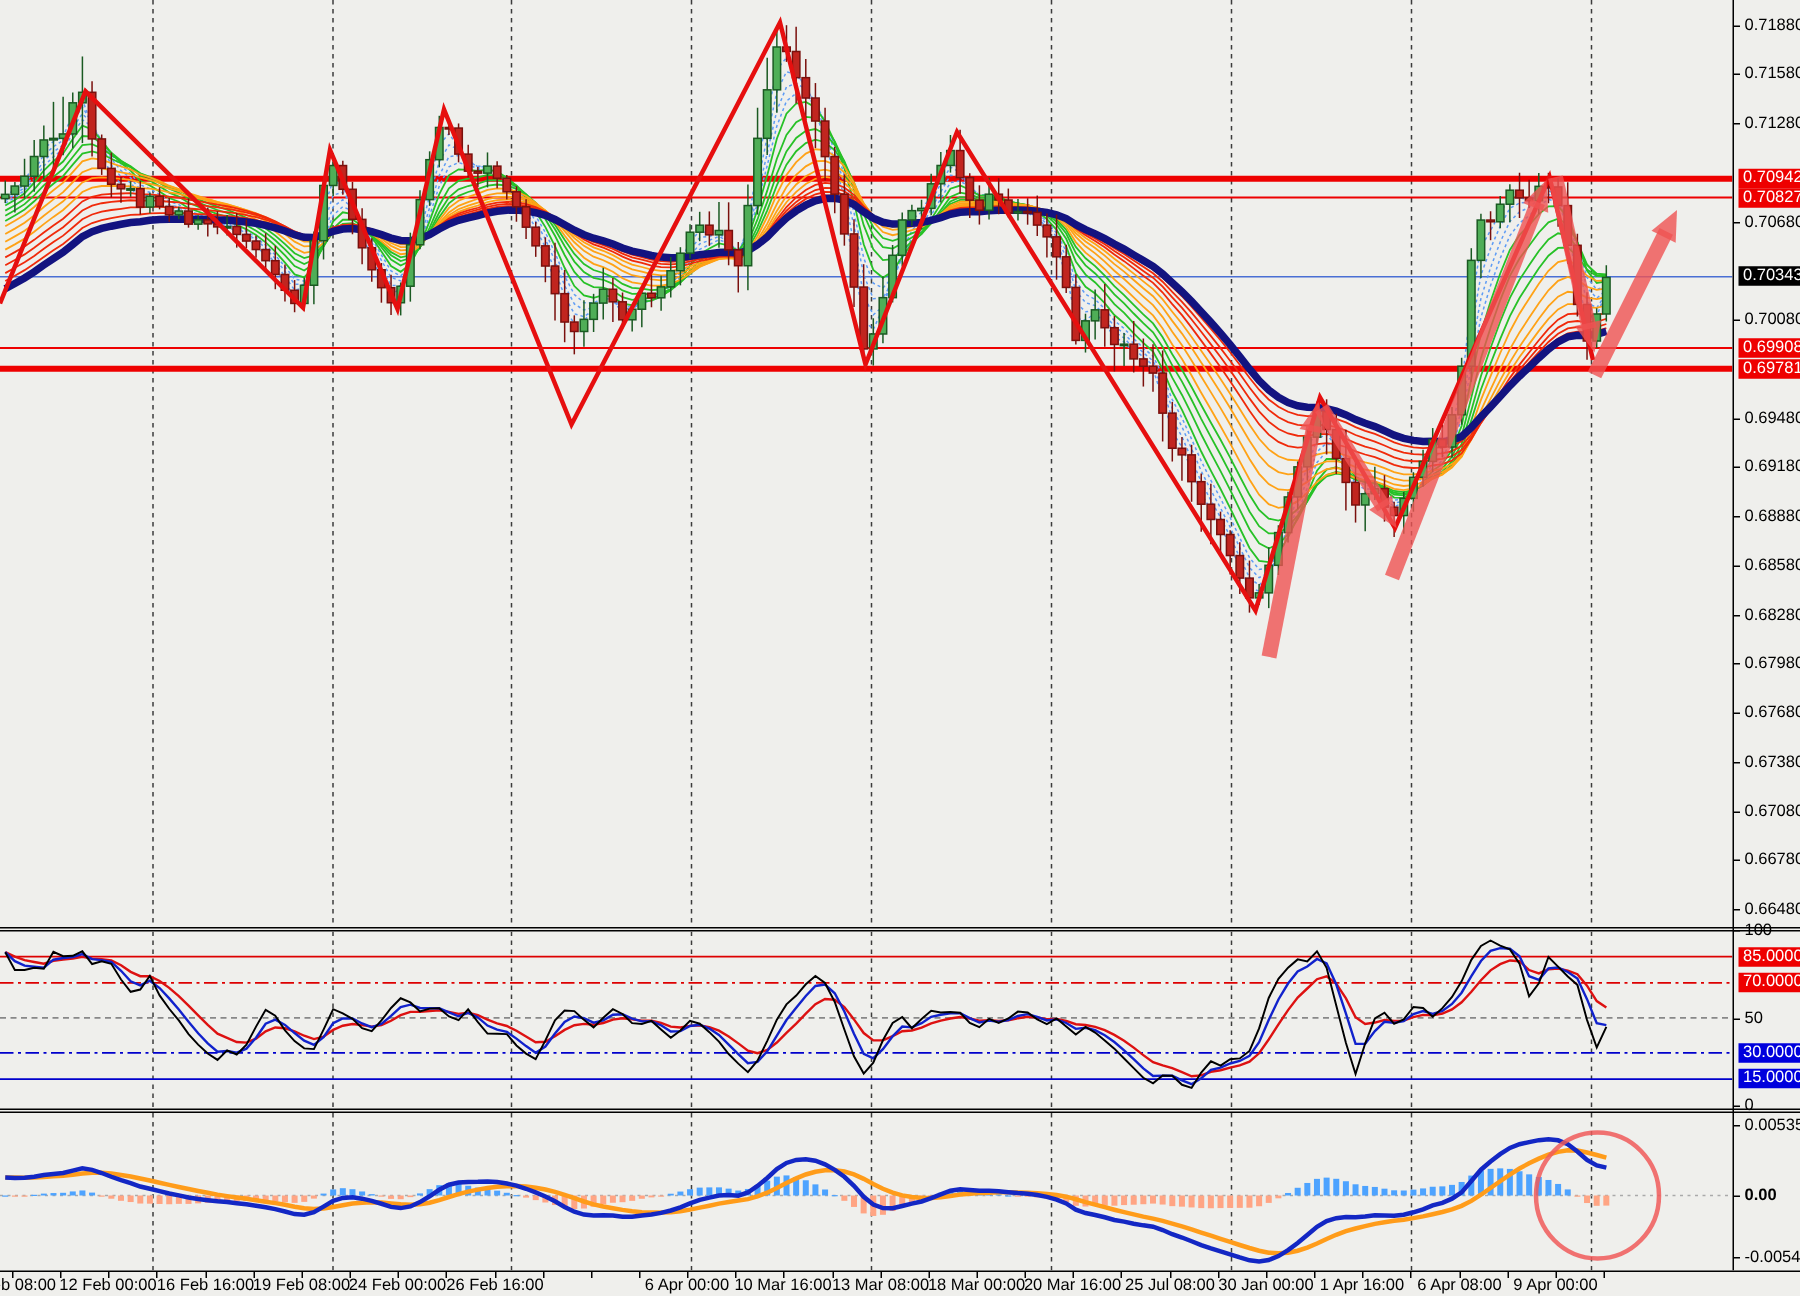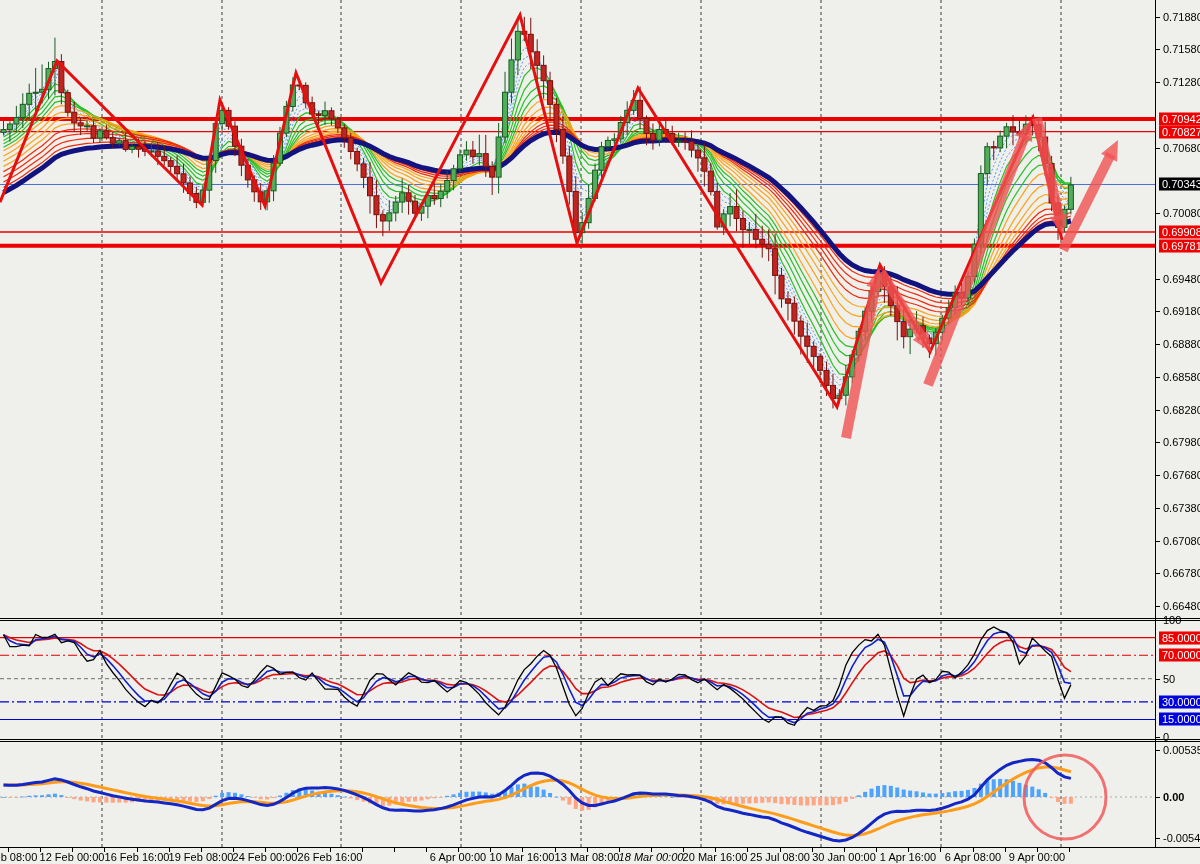--- a/index.html
+++ b/index.html
@@ -686,21 +686,21 @@
       <div class="time-tick" style="left: 490px;"></div>
       <div class="time-label" style="left: 458px;">6 Apr 00:00</div>
       <div class="time-tick" style="left: 522px;"></div>
       <div class="time-tick" style="left: 555px;"></div>
       <div class="time-label" style="left: 522px;">10 Mar 16:00</div>
       <div class="time-tick" style="left: 587px;"></div>
       <div class="time-tick" style="left: 619px;"></div>
       <div class="time-label" style="left: 587px;">13 Mar 08:00</div>
       <div class="time-tick" style="left: 651px;"></div>
       <div class="time-tick" style="left: 683px;"></div>
-      <div class="time-label" style="left: 651px; font-style: italic;">18 Mar 00:00</div>
+      <div class="time-label" style="left: 651px;">18 Mar 00:00</div>
       <div class="time-tick" style="left: 715px;"></div>
       <div class="time-tick" style="left: 747px;"></div>
       <div class="time-label" style="left: 715px;">20 Mar 16:00</div>
       <div class="time-tick" style="left: 780px;"></div>
       <div class="time-tick" style="left: 812px;"></div>
       <div class="time-label" style="left: 780px;">25 Jul 08:00</div>
       <div class="time-tick" style="left: 844px;"></div>
       <div class="time-tick" style="left: 876px;"></div>
       <div class="time-label" style="left: 844px;">30 Jan 00:00</div>
       <div class="time-tick" style="left: 908px;"></div>

